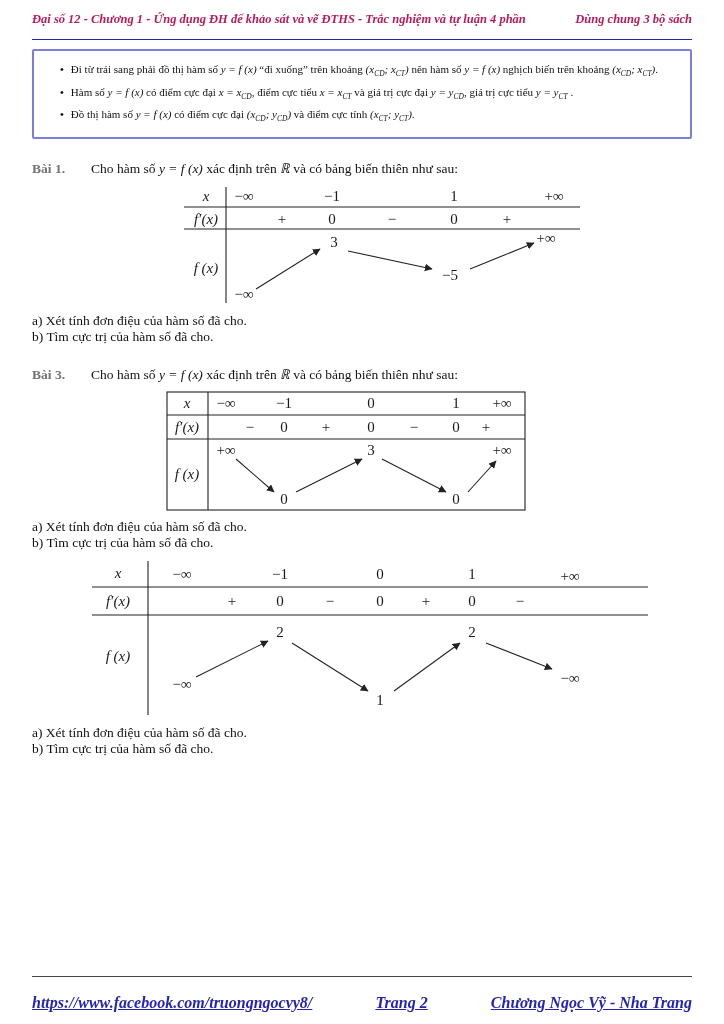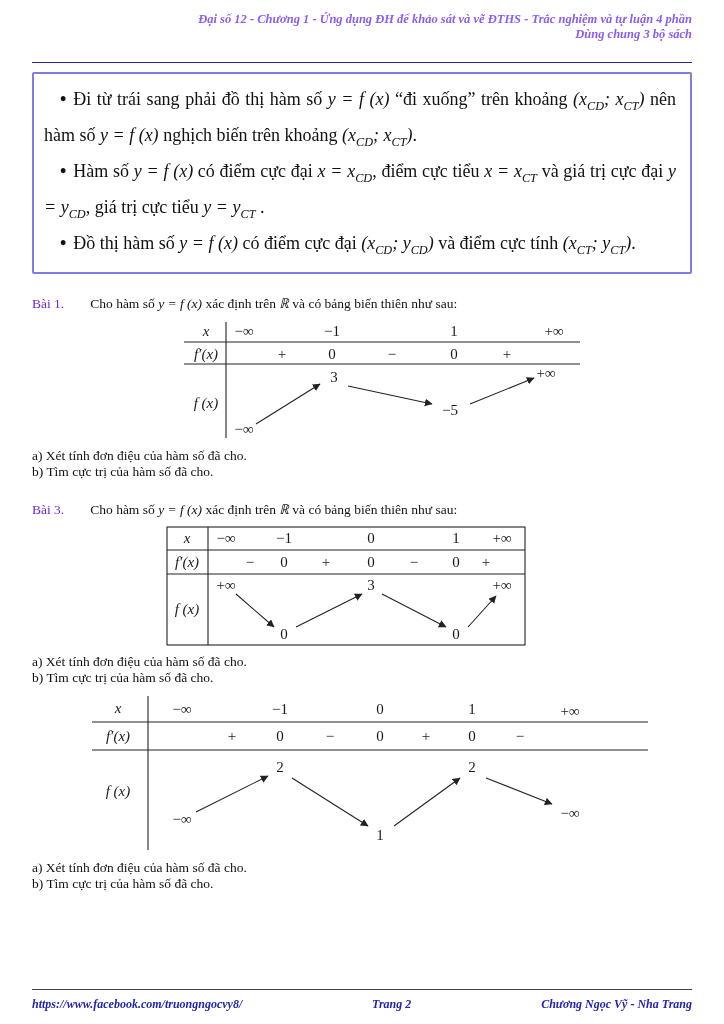--- a/index.html
+++ b/index.html
@@ -4,53 +4,53 @@
 <style>
   html,body{margin:0;padding:0;background:#e8e8e8;}
   .page{
     width:724px;height:1024px;position:relative;background:#ffffff;
     font-family:"Liberation Serif",serif;color:#111;box-sizing:border-box;
     padding:12px 32px 0 32px;overflow:hidden;
   }
   
   .hdr{
     display:flex;justify-content:space-between;align-items:flex-end;
-    color:#8b5cf6;font-weight:bold;font-style:italic;font-size:12.5px;
-    border-bottom:1.6px solid #2323b4;padding-bottom:20px;flex-direction:column;
+    color:#be185d;font-weight:bold;font-style:italic;font-size:12.5px;
+    border-bottom:1.6px solid #2323b4;padding-bottom:12px;
   }
   .hdr .hl{max-width:520px;}
   
   .infobox{
     border:2px solid #7d7de0;border-radius:2px;margin-top:9px;
-    padding:8px 14px 10px 10px;font-size:18px;line-height:1.92;
+    padding:8px 14px 10px 10px;font-size:11px;line-height:1.92;
   }
   .infobox p{margin:0;text-align:justify;text-indent:16px;}
   .bullet{font-weight:bold;margin-right:7px;}
   .math{font-style:italic;}
   sub{font-size:0.68em;font-style:italic;}
   
   .exrow{margin-top:20px;font-size:13.5px;}
-  .exlabel{color:#6d28d9;font-weight:normal;margin-right:26px;}
+  .exlabel{color:#737373;font-weight:bold;margin-right:26px;}
   .bb{font-family:"Liberation Serif",serif;font-style:italic;}
   .tablewrap{margin:8px 0 4px 0;}
   .tw1{padding-left:150px;}
   .tw2{padding-left:134px;}
   .tw3{padding-left:58px;}
   .q{font-size:13.5px;}
   .bbt .val{font-size:15px;fill:#1a1a1a;text-anchor:middle;font-family:"Liberation Serif",serif;}
   .bbt .lbl{font-size:15px;fill:#1a1a1a;font-style:italic;text-anchor:middle;font-family:"Liberation Serif",serif;}
   .bbt .ln{stroke:#222;stroke-width:1.1;}
   .bbt .arr{stroke:#222;stroke-width:1.1;fill:none;}
   .bbt .frame{fill:none;stroke:#222;stroke-width:1.1;}
   
   .footer{
     position:absolute;left:32px;right:32px;bottom:12px;
-    border-top:1.2px solid #444;padding-top:7px;
+    border-top:1.2px solid #444;padding-top:17px;
     display:flex;justify-content:space-between;align-items:baseline;
-    color:#2323b4;font-weight:bold;font-style:italic;font-size:12px;
+    color:#2323b4;font-weight:bold;font-style:italic;font-size:16px;text-decoration:underline;
   }
   .footer a{color:#2323b4;text-decoration:none;}
 </style>
 </head>
 <body>
 
 <div class="page">
 
   <div class="hdr">
     <span class="hl">Đại số 12 - Chương 1 - Ứng dụng ĐH để khảo sát và vẽ ĐTHS - Trắc nghiệm và tự luận 4 phần</span>

